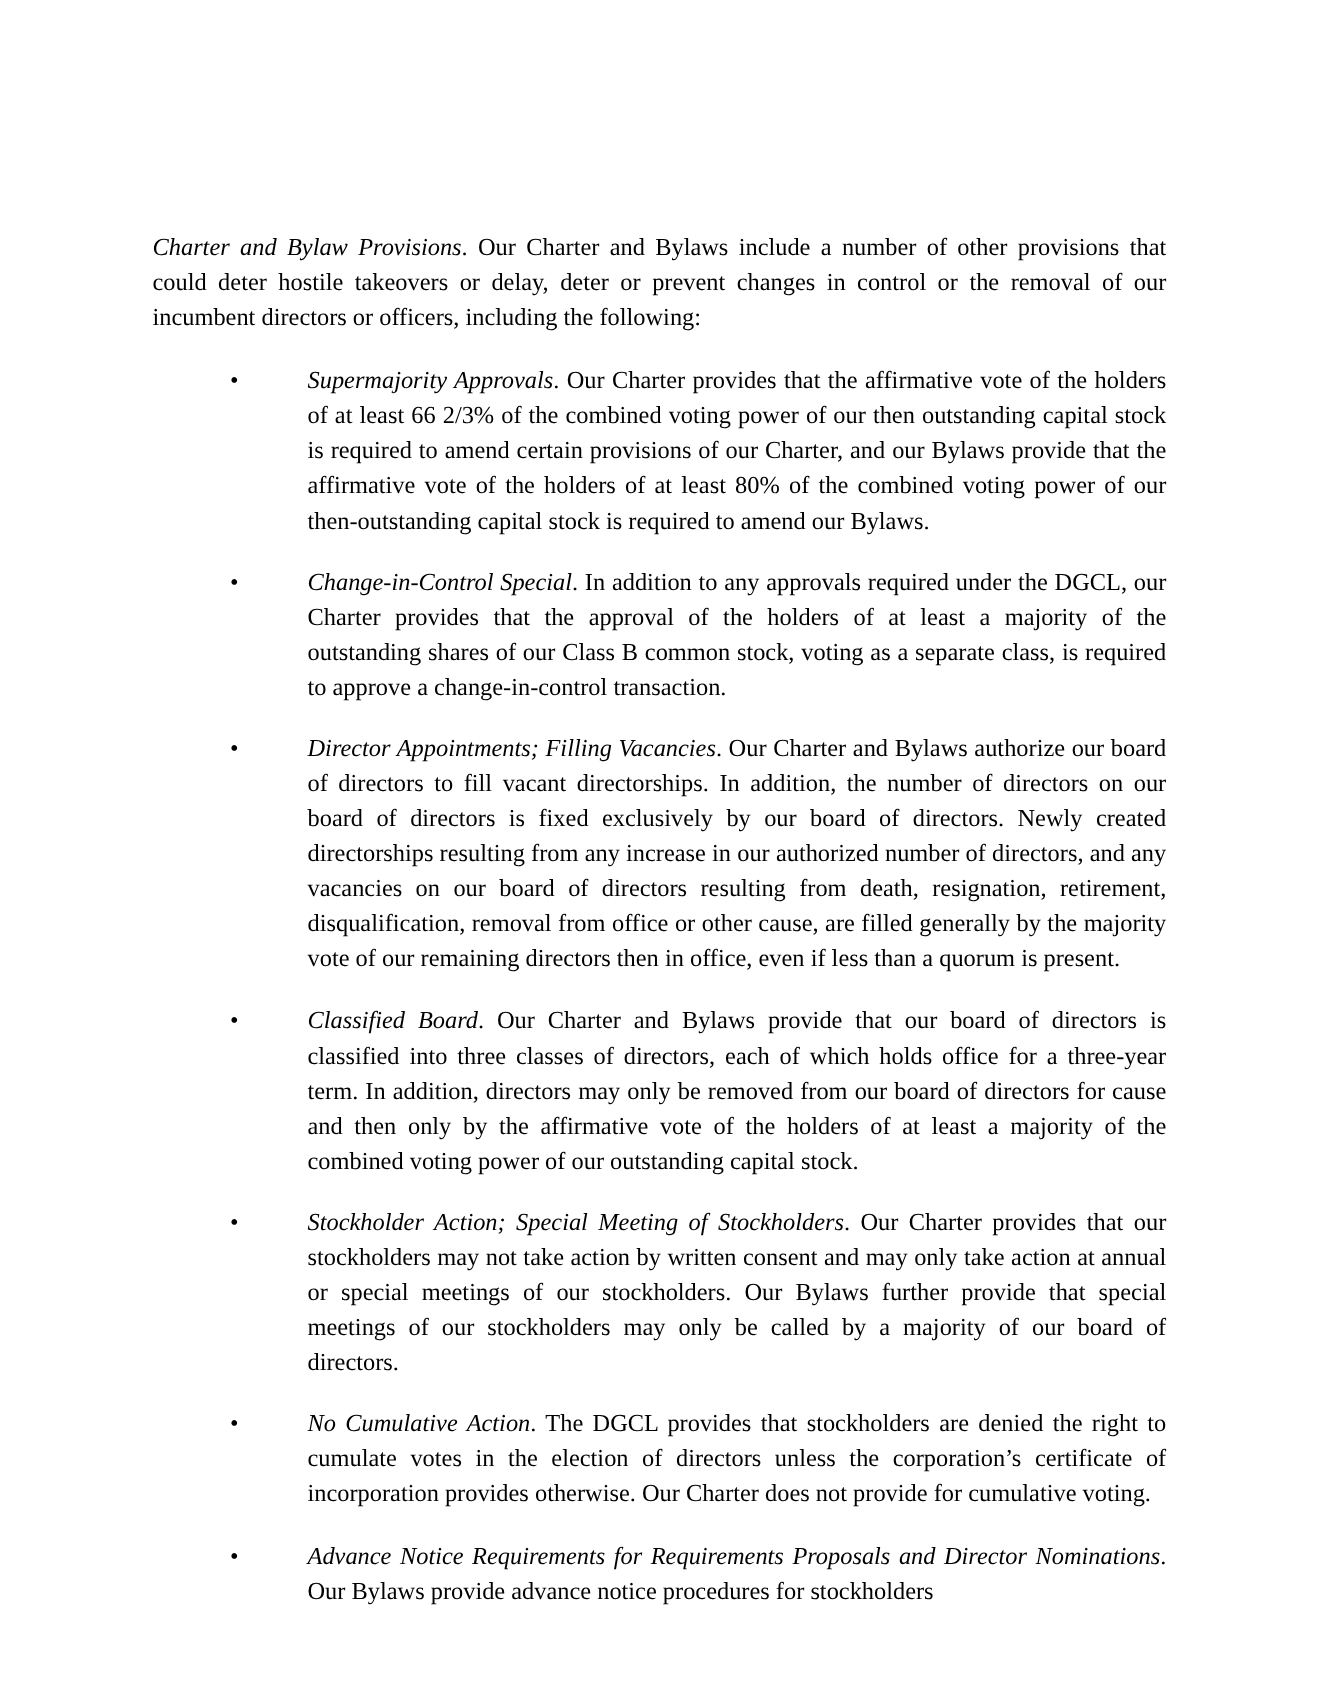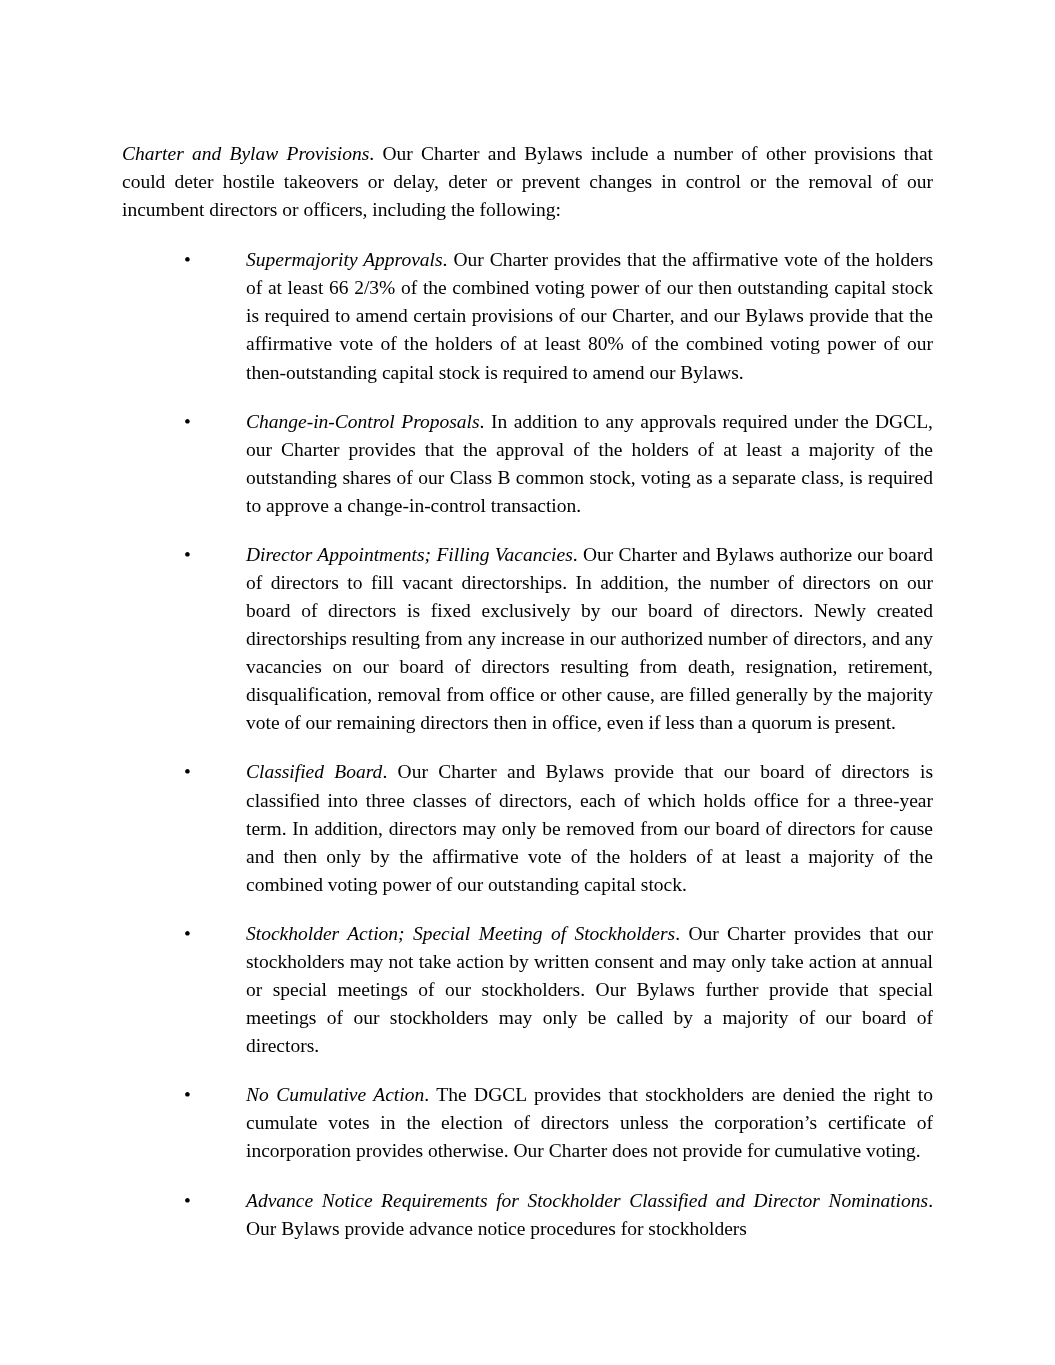--- a/index.html
+++ b/index.html
@@ -13,20 +13,21 @@
     font-family: "Liberation Serif", "DejaVu Serif", serif;
     color: #000000;
     overflow: hidden;
   }
   .page {
     position: relative;
     width: 1055px;
     height: 1191px;
     box-sizing: border-box;
     padding: 140px 122px 0 122px;
+    margin-top: 45px;
   }
   .intro {
     font-size: 19.5px;
     line-height: 1.44;
     text-align: justify;
     text-justify: inter-word;
     margin: 0 0 22px 0;
   }
   .intro .lead-in {
     font-style: italic;
@@ -75,21 +76,21 @@
 
   <ul class="bullets">
 
     <li class="bullet-item">
       <span class="bullet-marker">•</span>
       <span class="bullet-text"><span class="term">Supermajority Approvals</span><span>. Our Charter provides that the affirmative vote of the holders of at least 66 2/3% of the combined voting power of our then outstanding capital stock is required to amend certain provisions of our Charter, and our Bylaws provide that the affirmative vote of the holders of at least 80% of the combined voting power of our then-outstanding capital stock is required to amend our Bylaws.</span></span>
     </li>
 
     <li class="bullet-item">
       <span class="bullet-marker">•</span>
-      <span class="bullet-text"><span class="term">Change-in-Control Proposals</span><span>. In addition to any approvals required under the DGCL, our Charter provides that the approval of the holders of at least a majority of the outstanding shares of our Class B common stock, voting as a separate class, is required to approve a change-in-control transaction.</span></span>
+      <span class="bullet-text"><span class="term">Change-in-Control Special</span><span>. In addition to any approvals required under the DGCL, our Charter provides that the approval of the holders of at least a majority of the outstanding shares of our Class B common stock, voting as a separate class, is required to approve a change-in-control transaction.</span></span>
     </li>
 
     <li class="bullet-item">
       <span class="bullet-marker">•</span>
       <span class="bullet-text"><span class="term">Director Appointments; Filling Vacancies</span><span>. Our Charter and Bylaws authorize our board of directors to fill vacant directorships. In addition, the number of directors on our board of directors is fixed exclusively by our board of directors.  Newly created directorships resulting from any increase in our authorized number of directors, and any vacancies on our board of directors resulting from death, resignation, retirement, disqualification, removal from office or other  cause, are filled generally by the majority vote of our remaining directors then in office, even if less than a quorum is present.</span></span>
     </li>
 
     <li class="bullet-item">
       <span class="bullet-marker">•</span>
       <span class="bullet-text"><span class="term">Classified Board</span><span>. Our Charter and Bylaws provide that our board of directors is classified into three classes of directors, each of which holds office for a three-year term. In addition, directors may only be removed from our board of directors for cause and then only by the affirmative vote of the holders of at least a majority of the combined voting power of our outstanding capital stock.</span></span>
@@ -100,17 +101,17 @@
       <span class="bullet-text"><span class="term">Stockholder Action; Special Meeting of Stockholders</span><span>. Our Charter provides that our stockholders may not take action by written consent and may only take action at annual or special meetings of our stockholders. Our Bylaws further provide that special meetings of our stockholders may only be called by a majority of our board of directors.</span></span>
     </li>
 
     <li class="bullet-item">
       <span class="bullet-marker">•</span>
       <span class="bullet-text"><span class="term">No Cumulative Action</span><span>. The DGCL provides that stockholders are denied the right to cumulate votes in the election of directors unless the corporation’s certificate of incorporation provides otherwise. Our Charter does not provide for cumulative voting.</span></span>
     </li>
 
     <li class="bullet-item">
       <span class="bullet-marker">•</span>
-      <span class="bullet-text"><span class="term">Advance Notice Requirements for Stockholder Classified and Director Nominations</span><span>. Our Bylaws provide advance notice procedures for stockholders</span></span>
+      <span class="bullet-text"><span class="term">Advance Notice Requirements for Requirements Proposals and Director Nominations</span><span>. Our Bylaws provide advance notice procedures for stockholders</span></span>
     </li>
 
   </ul>
 </div>
 
 </body></html>

